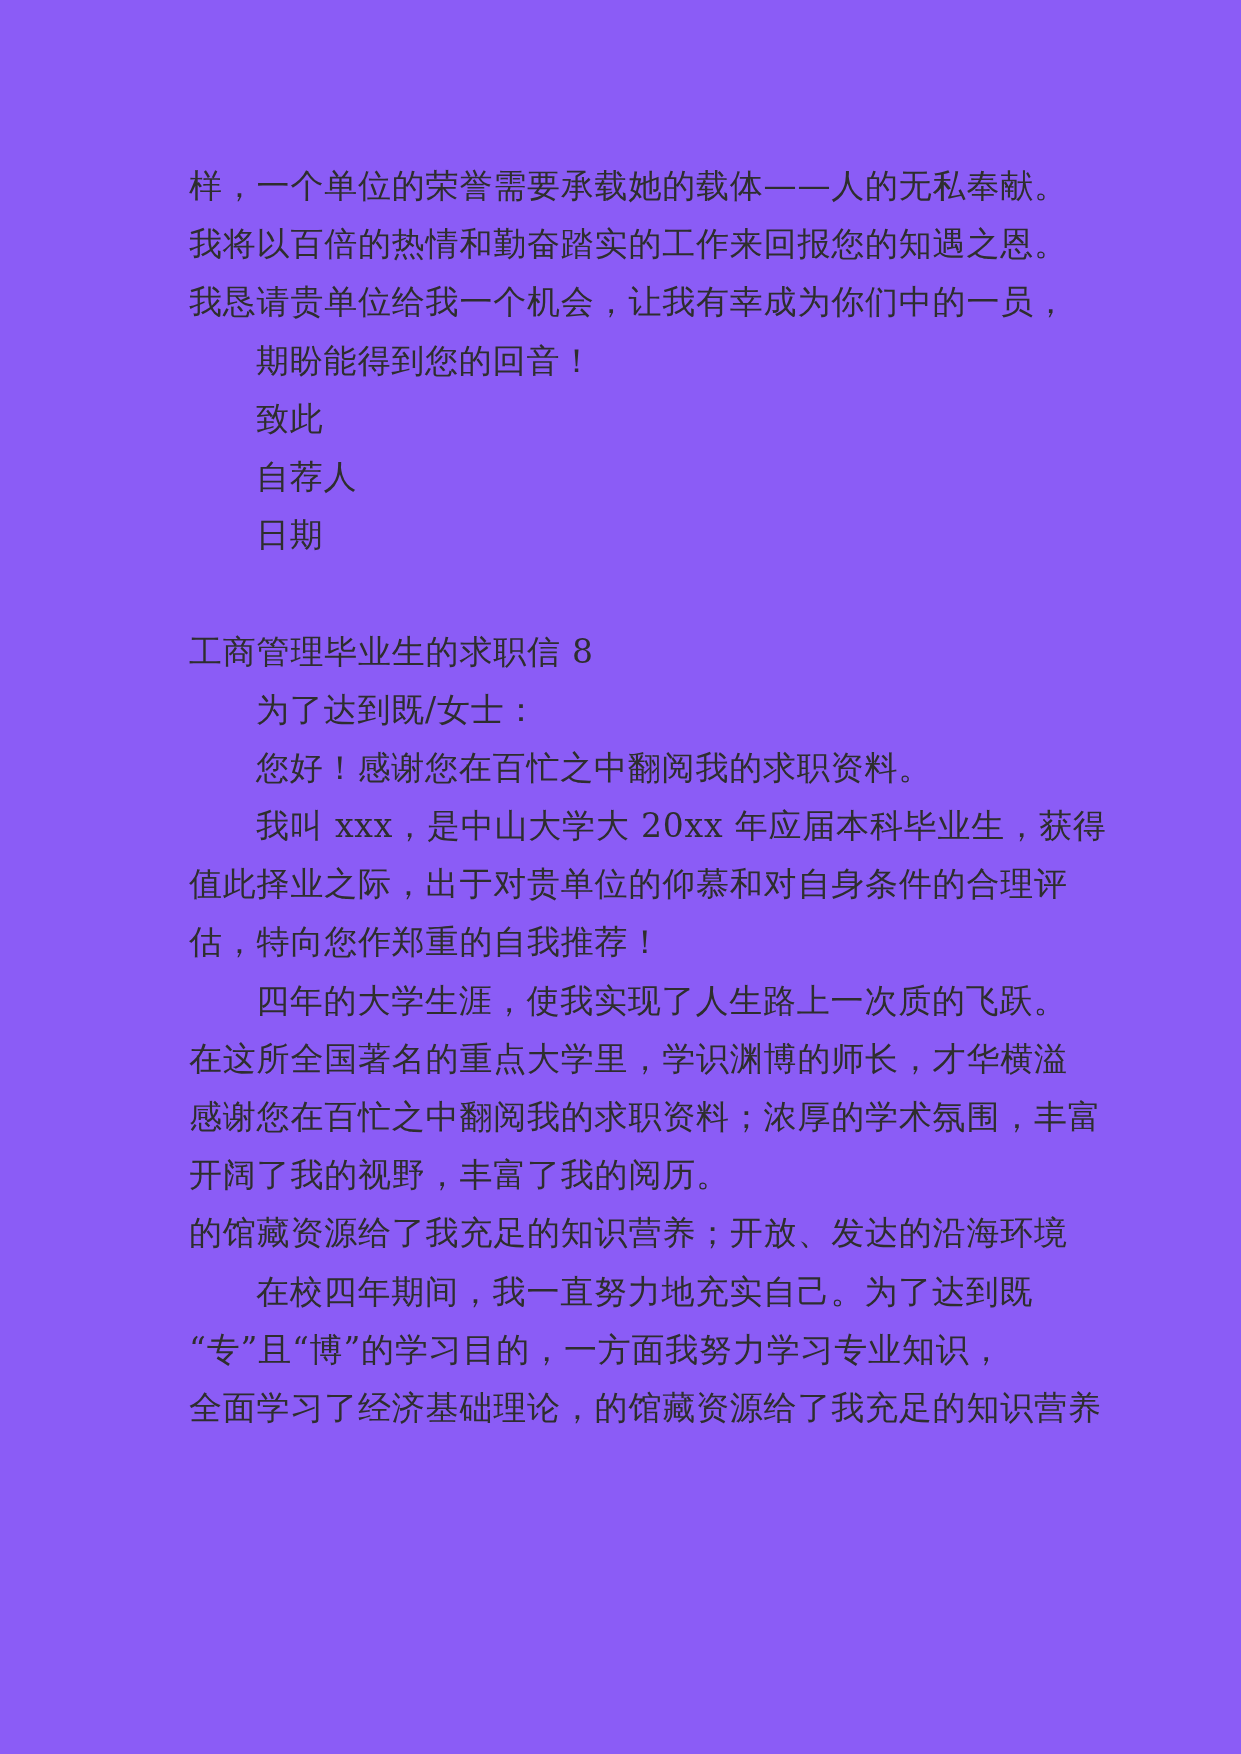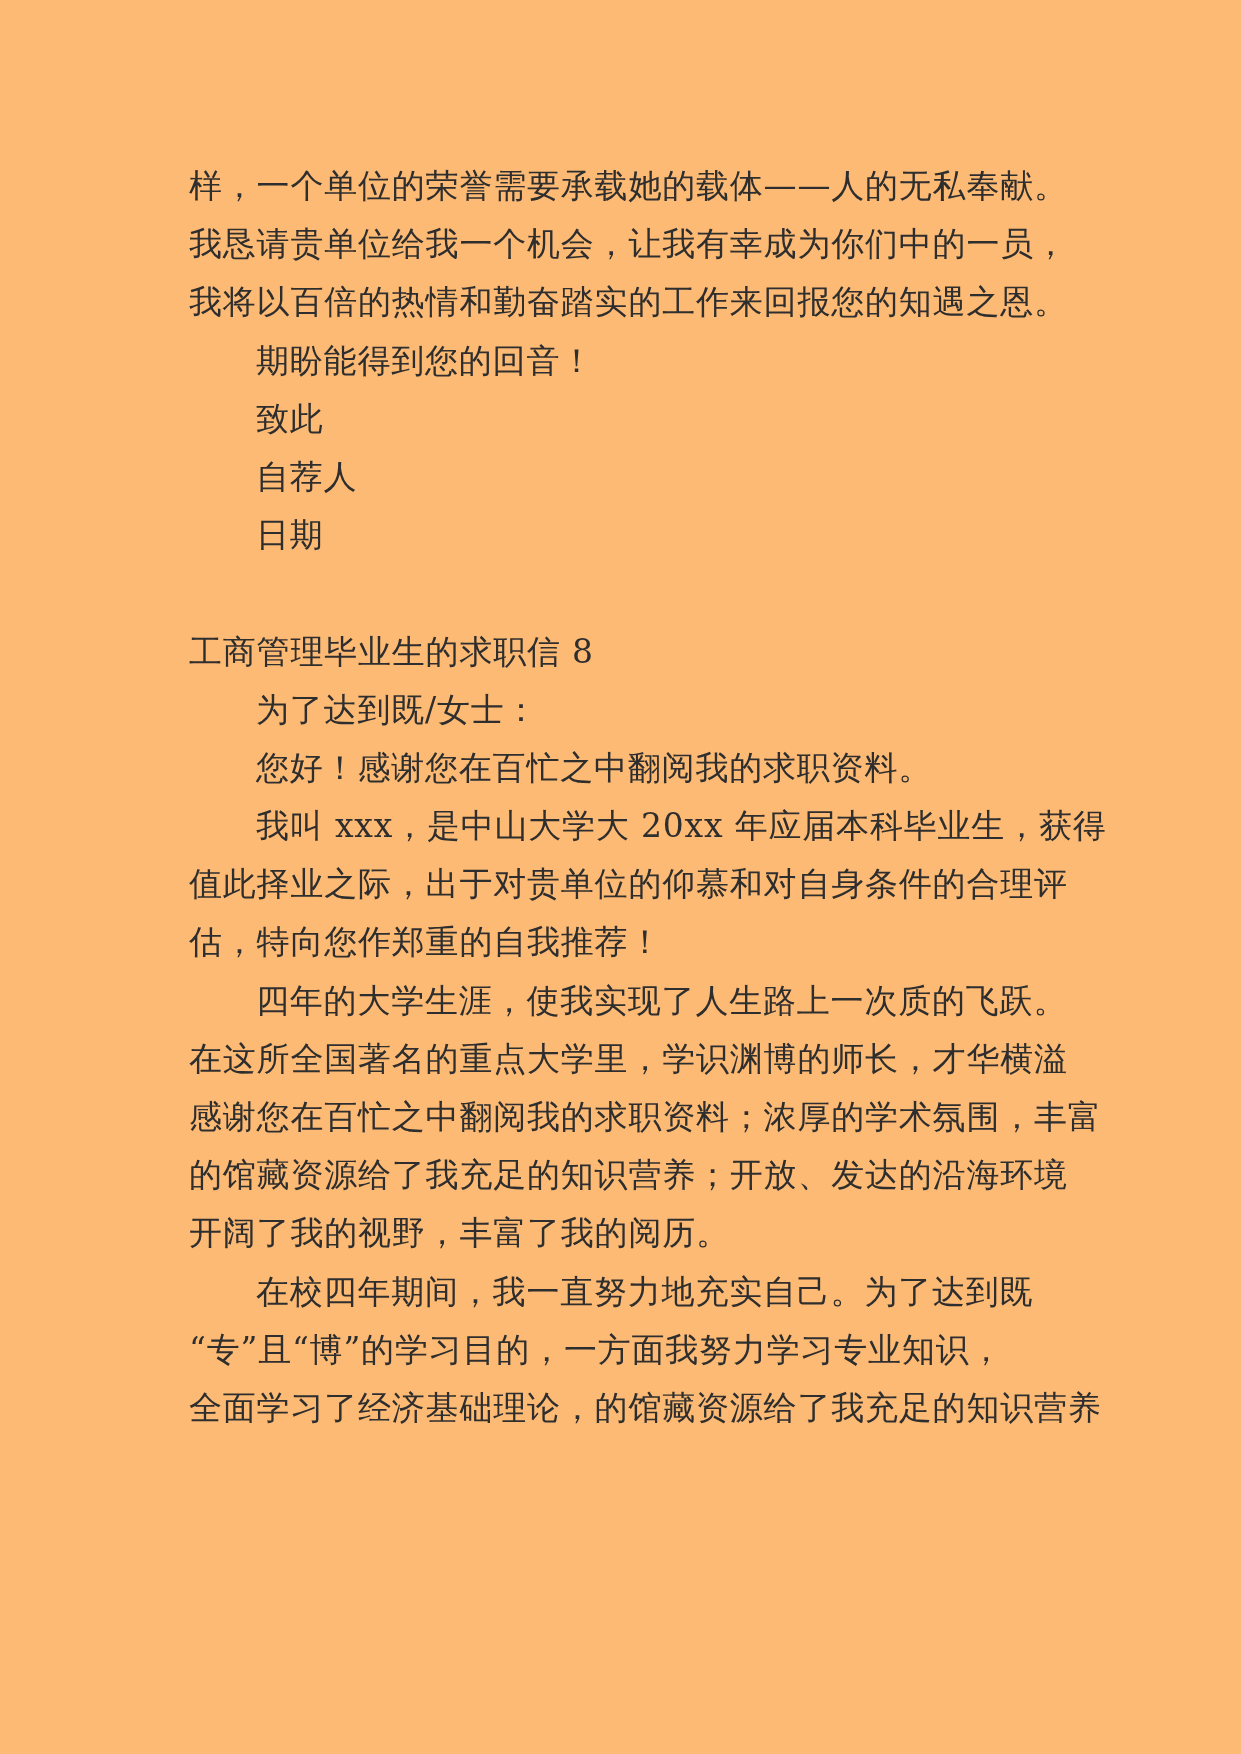--- a/index.html
+++ b/index.html
@@ -7,21 +7,21 @@
     padding: 0;
     width: 1241px;
     height: 1754px;
     background: #ffffff;
     overflow: hidden;
   }
   .page {
     position: relative;
     width: 1241px;
     height: 1754px;
-    background: #fdba74;
+    background: #8b5cf6;
     font-family: "DejaVu Serif", "Liberation Serif", serif;
     color: #2e2e2e;
   }
   .content {
     position: absolute;
     left: 189px;
     top: 157px;
     width: 890px;
     font-size: 33px;
     font-weight: 400;
@@ -40,22 +40,22 @@
   }
 </style>
 </head>
 <body>
 
 <div class="page">
   <div class="content">
 
     <div>
       <div class="line">样，一个单位的荣誉需要承载她的载体——人的无私奉献。</div>
+      <div class="line">我将以百倍的热情和勤奋踏实的工作来回报您的知遇之恩。</div>
       <div class="line">我恳请贵单位给我一个机会，让我有幸成为你们中的一员，</div>
-      <div class="line">我将以百倍的热情和勤奋踏实的工作来回报您的知遇之恩。</div>
       <div class="line indent">期盼能得到您的回音！</div>
       <div class="line indent">致此</div>
       <div class="line indent">自荐人</div>
       <div class="line indent">日期</div>
     </div>
 
     <div class="blank"></div>
 
     <div>
       <div class="line">工商管理毕业生的求职信 8</div>
@@ -65,22 +65,22 @@
       <div>
         <div class="line indent">我叫 xxx，是中山大学大 20xx 年应届本科毕业生，获得</div>
         <div class="line">值此择业之际，出于对贵单位的仰慕和对自身条件的合理评</div>
         <div class="line">估，特向您作郑重的自我推荐！</div>
       </div>
 
       <div>
         <div class="line indent">四年的大学生涯，使我实现了人生路上一次质的飞跃。</div>
         <div class="line">在这所全国著名的重点大学里，学识渊博的师长，才华横溢</div>
         <div class="line">感谢您在百忙之中翻阅我的求职资料；浓厚的学术氛围，丰富</div>
+        <div class="line">开阔了我的视野，丰富了我的阅历。</div>
         <div class="line">的馆藏资源给了我充足的知识营养；开放、发达的沿海环境</div>
-        <div class="line">开阔了我的视野，丰富了我的阅历。</div>
       </div>
 
       <div>
         <div class="line indent">在校四年期间，我一直努力地充实自己。为了达到既</div>
         <div class="line">“专”且“博”的学习目的，一方面我努力学习专业知识，</div>
         <div class="line">全面学习了经济基础理论，的馆藏资源给了我充足的知识营养</div>
       </div>
     </div>
 
   </div>

